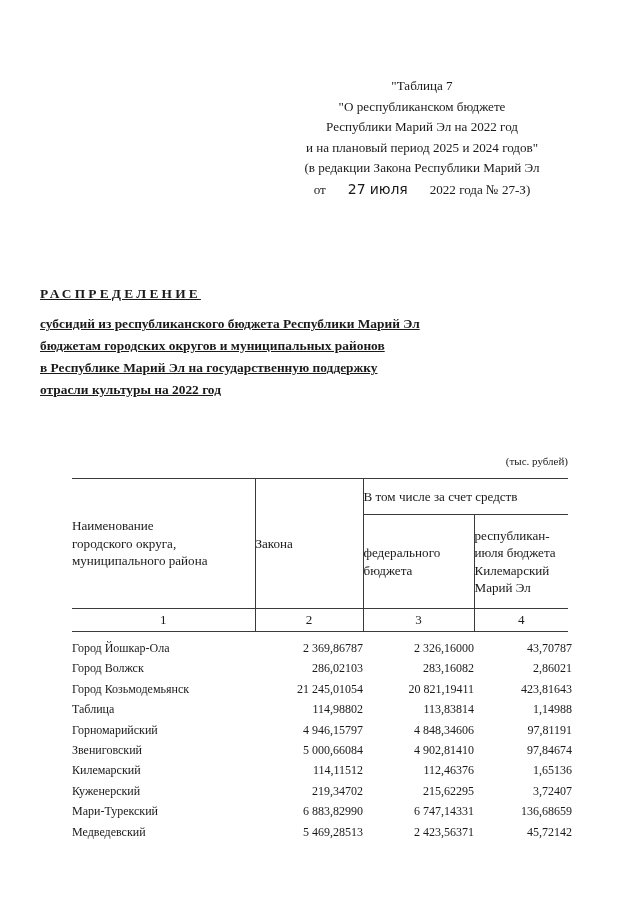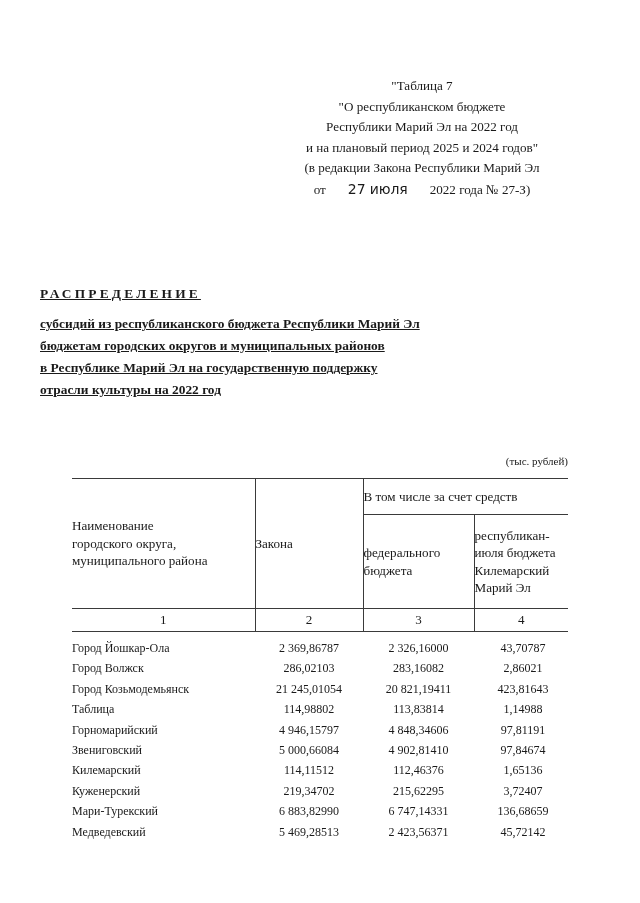--- a/index.html
+++ b/index.html
@@ -162,21 +162,21 @@
   table.data-table col.d3 { width: 111px; }
   table.data-table col.d4 { width: 98px; }
 
   table.data-table td {
     padding: 0;
     height: 20.4px;
     line-height: 20.4px;
     white-space: nowrap;
   }
   td.d-name { text-align: left; padding-left: 3px; }
-  td.d-num  { text-align: center; padding-right: 1px; }
+  td.d-num  { text-align: right; padding-right: 1px; }
 </style>
 </head>
 <body>
 
 <div class="page">
 
   <div class="ref-block">
     <div class="ref-line">"Таблица 7</div>
     <div class="ref-line">"О республиканском бюджете</div>
     <div class="ref-line">Республики Марий Эл на 2022 год</div>

